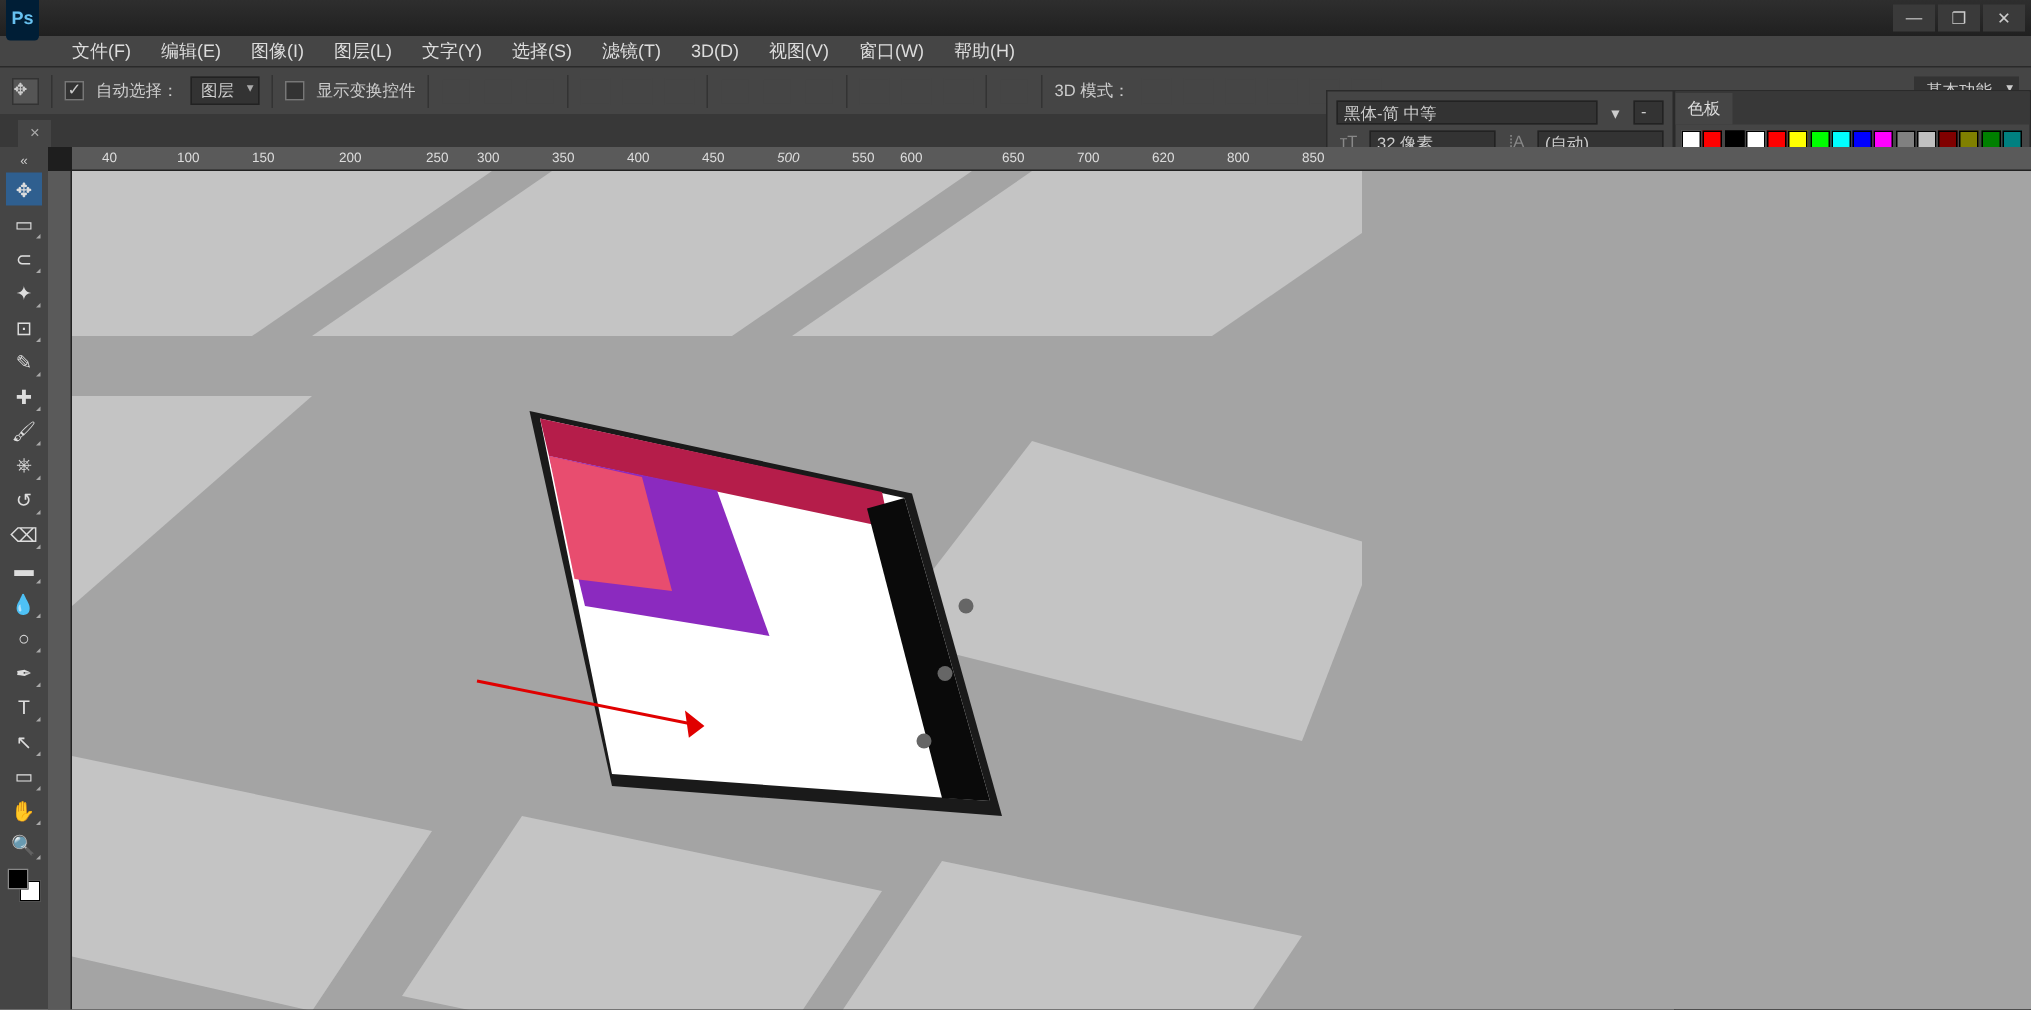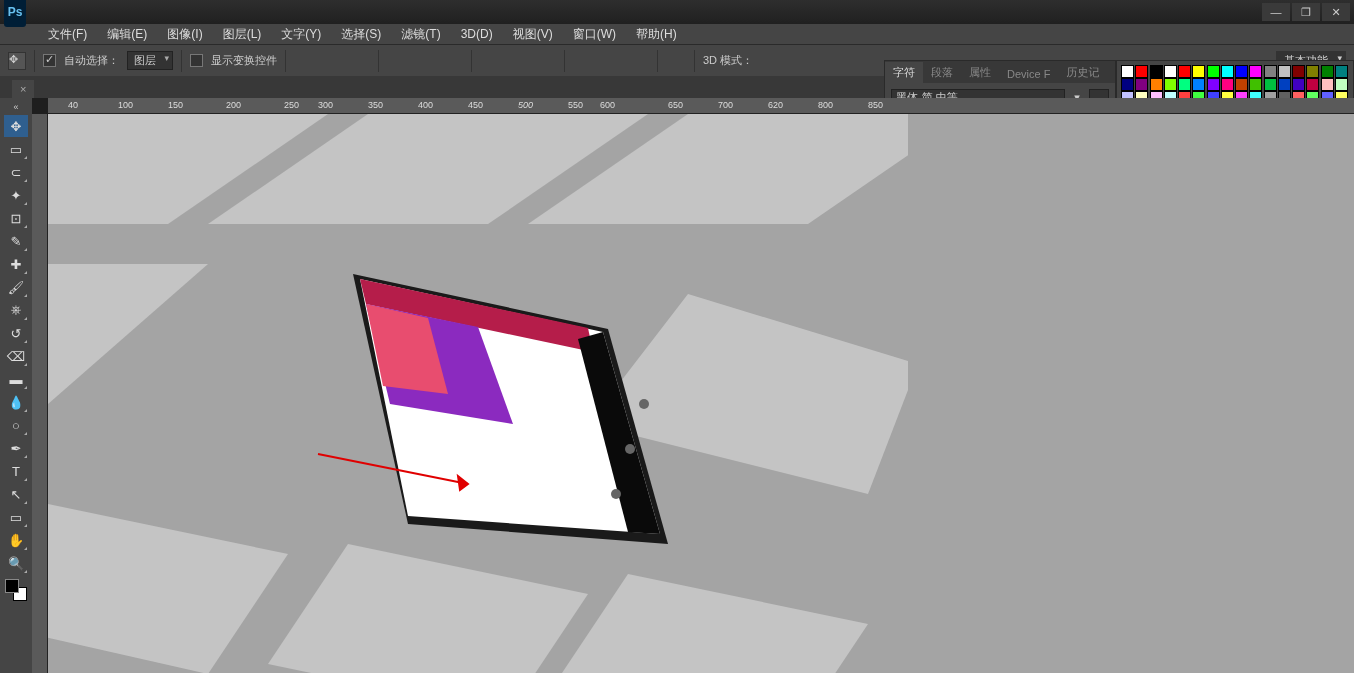--- a/index.html
+++ b/index.html
@@ -163,27 +163,20 @@
   <div class="opt-btn"></div>
   <div class="opt-btn"></div>
   <div class="spacer"></div>
   <div class="workspace-switch">基本功能</div>
 </div>
 
 <div class="panels-right">
   <div class="panel-col col-a">
 
     <div class="panel">
-      <div class="panel-tabs" id="char-tabs">
-          <div class="ptab active">字符</div>
-          <div class="ptab">段落</div>
-          <div class="ptab">属性</div>
-          <div class="ptab">Device F</div>
-          <div class="ptab">历史记</div>
-        </div>
       <div class="panel-body">
         <div class="char-row">
           <input class="char-input" readonly="" value="黑体-简 中等" style="">
           <span style="width:12px;text-align:center">▾</span>
           <input class="char-input" style="flex: 0 0 20px;" value="-" readonly="">
         </div>
         <div class="char-row">
           <span class="char-lbl">тT</span>
           <input class="char-input" readonly="" value="32 像素" style="">
           <span class="char-lbl">⁞A</span>
@@ -235,20 +228,23 @@
           <input class="char-input" readonly="" value="意大利语" style="">
           <span>aₐ</span>
           <input class="char-input" style="flex: 0 0 46px;" readonly="" value="平滑">
         </div>
       </div>
     </div>
   </div>
   <div class="panel-col col-b">
 
     <div class="panel">
+      <div class="panel-tabs">
+        <div class="ptab active">色板</div>
+      </div>
       <div class="panel-body" style="padding:0">
         <div class="swatches" id="swatches">
             <div class="swatch" style="background: rgb(255, 255, 255);"></div>
             <div class="swatch" style="background: rgb(255, 0, 0);"></div>
             <div class="swatch" style="background: rgb(0, 0, 0);"></div>
             <div class="swatch" style="background: rgb(255, 255, 255);"></div>
             <div class="swatch" style="background: rgb(255, 0, 0);"></div>
             <div class="swatch" style="background: rgb(255, 255, 0);"></div>
             <div class="swatch" style="background: rgb(0, 255, 0);"></div>
             <div class="swatch" style="background: rgb(0, 255, 255);"></div>

